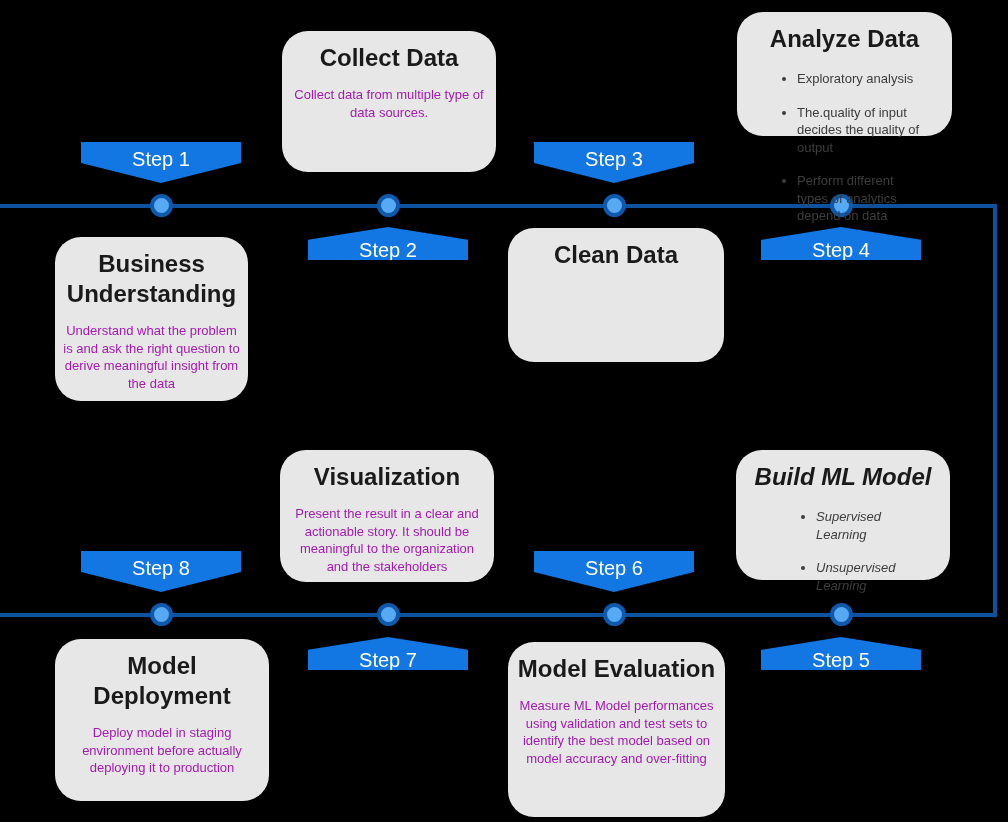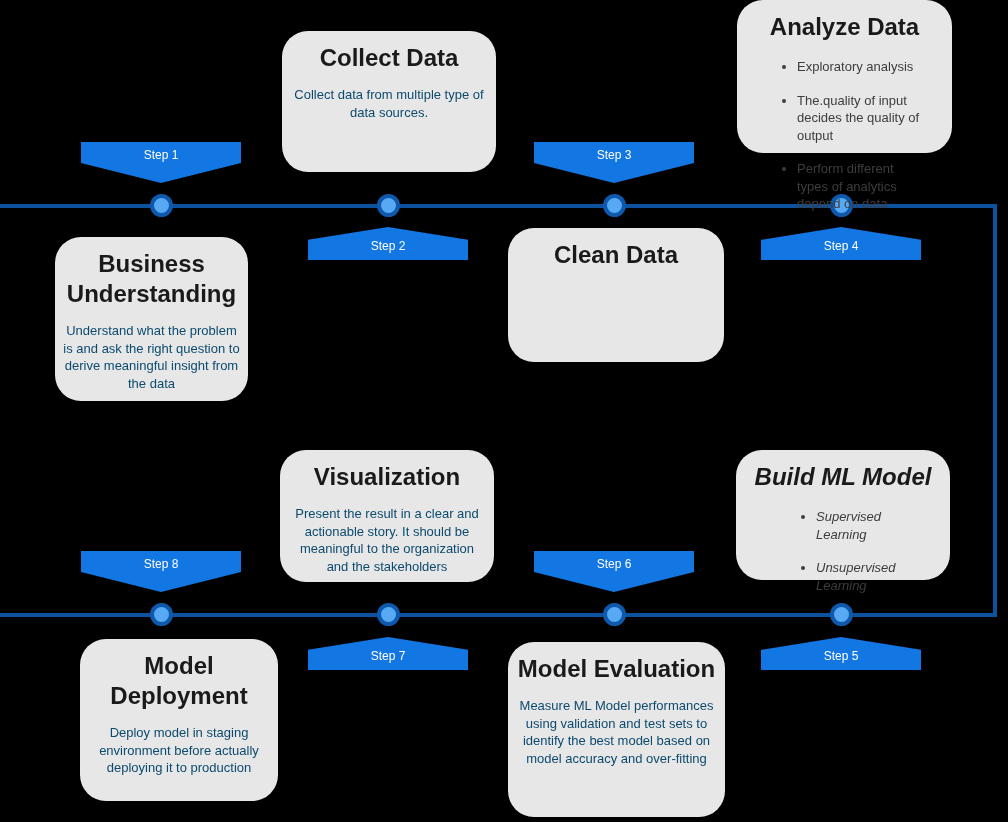--- a/index.html
+++ b/index.html
@@ -12,45 +12,45 @@
   .rail-top{left:0;top:204px;width:997px;height:4px;}
   .rail-bottom{left:0;top:613px;width:997px;height:4px;}
   .rail-right{left:993px;top:204px;width:4px;height:413px;}
   
   .node{position:absolute;width:15px;height:15px;border:4px solid #0e59ab;
         background:#58a9f4;border-radius:50%;}
   .n1{left:150px;top:194px}.n2{left:377px;top:194px}.n3{left:603px;top:194px}.n4{left:830px;top:194px}
   .n5{left:150px;top:603px}.n6{left:377px;top:603px}.n7{left:603px;top:603px}.n8{left:830px;top:603px}
   
   .banner{position:absolute;width:160px;background:#1276e3;color:#fff;
-          font-size:12px;text-align:center;box-sizing:border-box;}
+          font-size:20px;text-align:center;box-sizing:border-box;}
   .banner-down{height:41px;padding-top:6px;
     clip-path:polygon(0 0,100% 0,100% 51%,50% 100%,0 51%);}
   .banner-up{height:33px;padding-top:12px;
     clip-path:polygon(50% 0,100% 39%,100% 100%,0 100%,0 39%);}
   .p-s1{left:81px;top:142px}  .p-s3{left:534px;top:142px}
   .p-s2{left:308px;top:227px} .p-s4{left:761px;top:227px}
   .p-s8{left:81px;top:551px}  .p-s6{left:534px;top:551px}
   .p-s7{left:308px;top:637px} .p-s5{left:761px;top:637px}
   
   .card{position:absolute;background:#e7e7e7;border-radius:26px;
         box-sizing:border-box;padding:12px 8px;color:#1a1a1a;}
   .card-title{font-size:24px;font-weight:bold;text-align:center;line-height:30px;color:#1a1a1a;}
-  .card-body{font-size:13px;line-height:17.5px;text-align:center;color:#0c4a6e;margin-top:13px;}
+  .card-body{font-size:13px;line-height:17.5px;text-align:center;color:#a21caf;margin-top:13px;}
   .card-bullets{font-size:13px;line-height:17.5px;text-align:left;color:#3d3d3d;
         margin:13px 0 0 0;padding-left:34px;}
   .card-bullets li{margin:16px;}
   .c-bu{left:55px;top:237px;width:193px;height:164px;}
   .c-cd{left:282px;top:31px;width:214px;height:141px;}
   .c-cl{left:508px;top:228px;width:216px;height:134px;}
-  .c-an{left:737px;top:0;width:215px;height:153px;padding-left:10px;padding-right:10px;}
+  .c-an{left:737px;top:12px;width:215px;height:124px;padding-left:10px;padding-right:10px;}
   .c-vi{left:280px;top:450px;width:214px;height:132px;}
   .c-bm{left:736px;top:450px;width:214px;height:130px;font-style:italic;}
   .c-me{left:508px;top:642px;width:217px;height:175px;}
-  .c-md{left:55px;top:639px;width:198px;height:162px;margin-left:25px;}
+  .c-md{left:55px;top:639px;width:214px;height:162px;}
   .c-bm .card-bullets{padding-left:56px;}
   .c-an .card-bullets{max-width:178px;}
 </style>
 </head>
 <body>
 
 <div id="stage">
 
   <div class="rail rail-top"></div>
   <div class="rail rail-bottom"></div>

